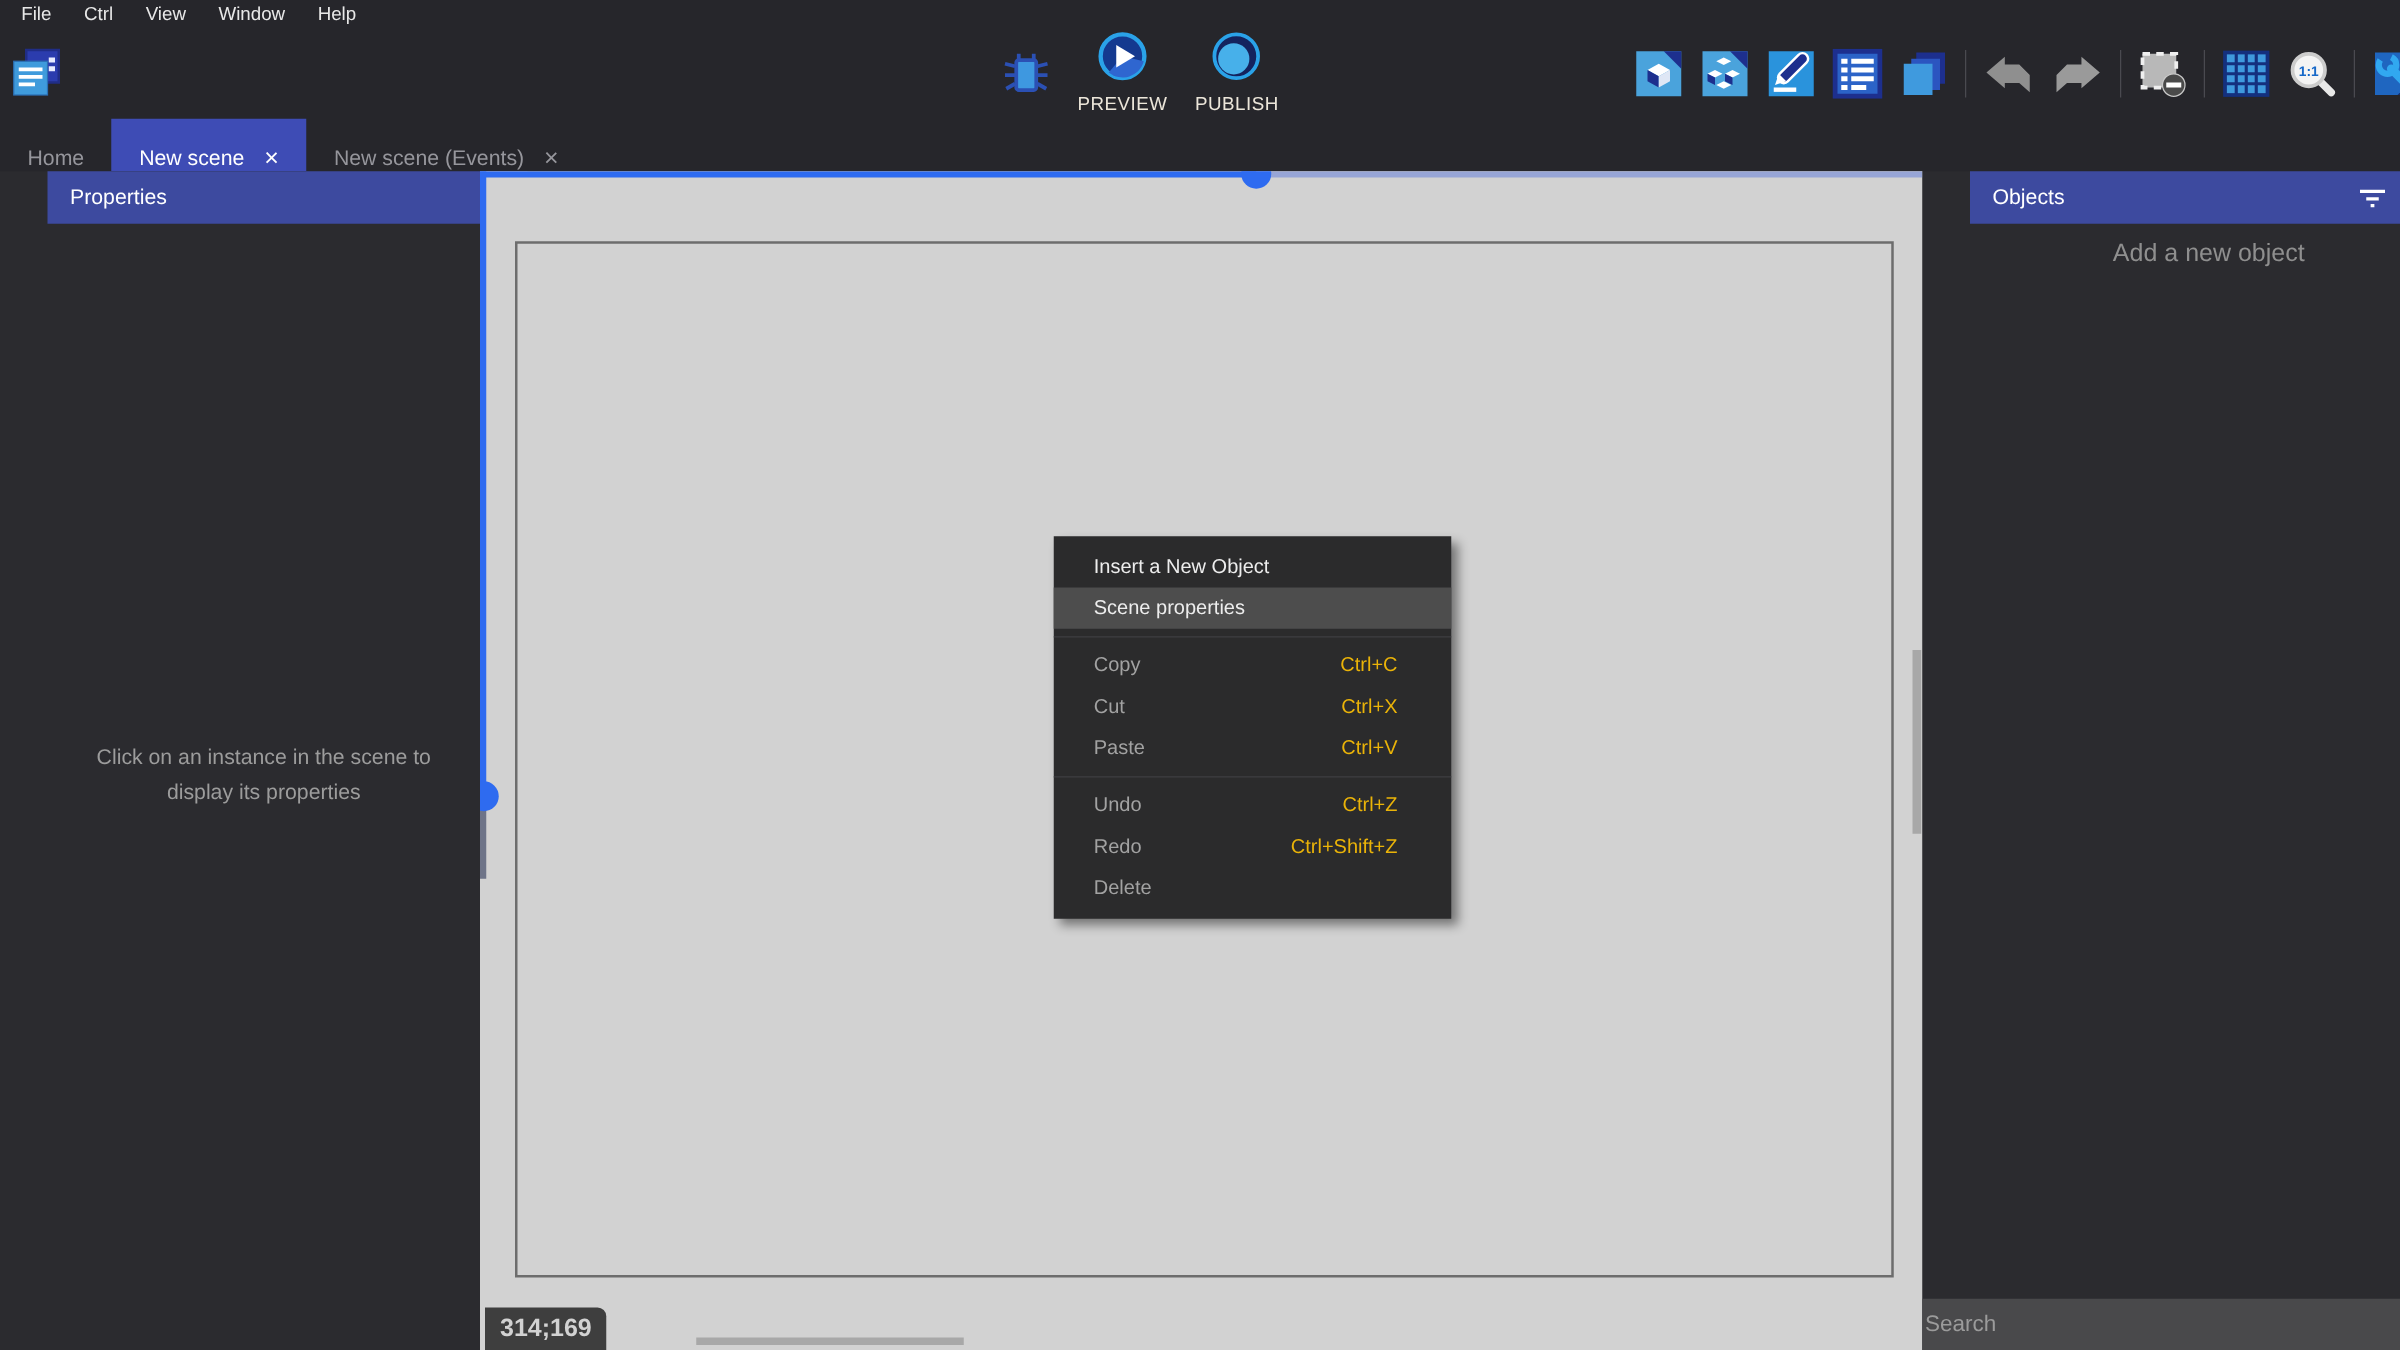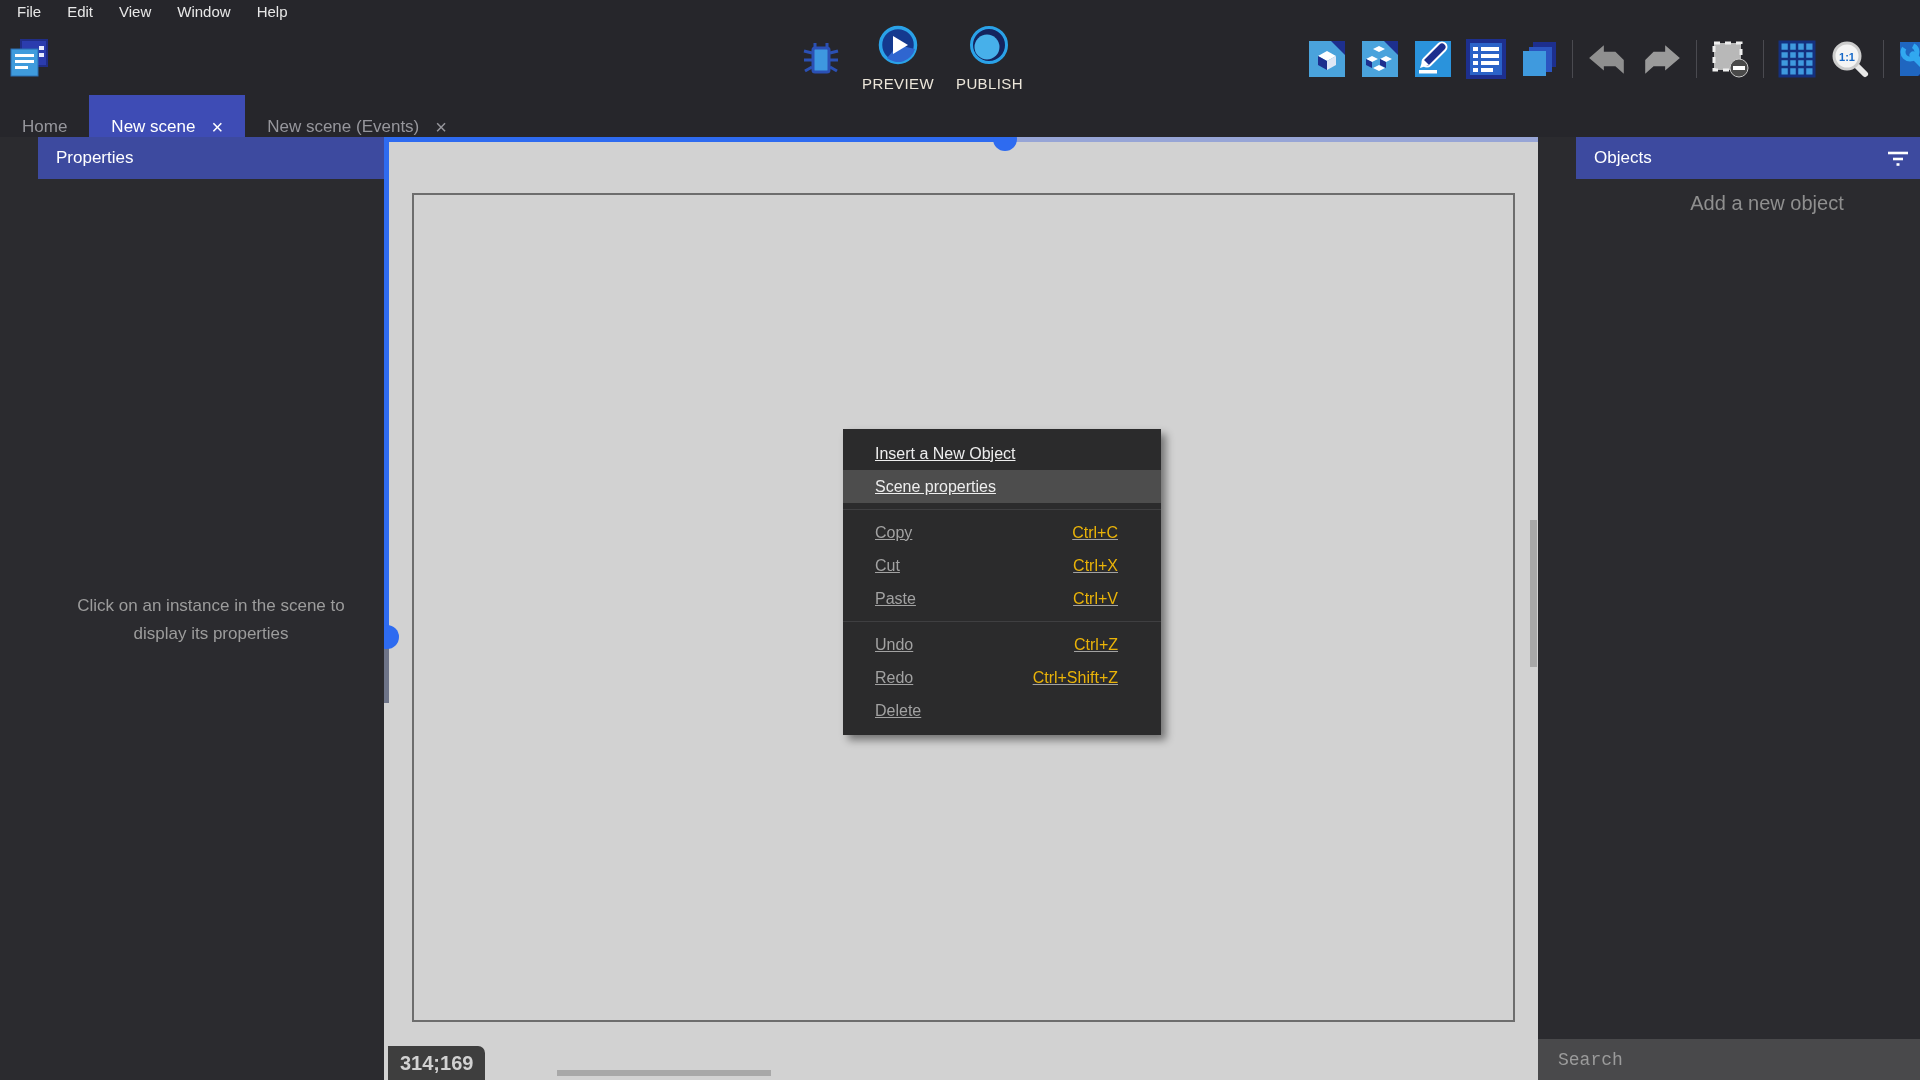--- a/index.html
+++ b/index.html
@@ -35,21 +35,21 @@
   .props .hx{right:18px;}
   .hint{position:absolute;top:455px;left:50%;transform:translateX(-50%);width:300px;text-align:center;
         font-size:17px;line-height:28px;color:#9c9c9c;margin:0;}
   .objs{left:1538px;width:382px;}
   .objs .hx{right:14px;}
   .filter-btn{position:absolute;right:48px;top:12px;background:none;border:none;padding:0;cursor:pointer;}
   .add-row{position:relative;height:46px;}
   .add-label{position:absolute;left:0;right:0;top:13px;text-align:center;font-size:20px;color:#8f8f8f;}
   .plus-btn{position:absolute;right:14px;top:4px;background:none;border:none;color:#f0f0f0;font-size:31px;font-weight:300;line-height:1;cursor:pointer;padding:2px;}
   .search-bar{position:absolute;left:0;bottom:0;width:100%;height:41px;background:#49494b;display:flex;align-items:center;}
-  .search-bar input{flex:1;background:transparent;border:none;outline:none;margin-left:18px;font-size:18px;color:#cccccc;font-family:Liberation Mono, monospace;}
+  .search-bar input{flex:1;background:transparent;border:none;outline:none;font-size:18px;color:#cccccc;font-family:Liberation Sans, sans-serif;}
   .search-bar input::placeholder{color:#9b9b9b;}
   .search-ico{margin:0 16px 0 8px;}
   
   .canvas{position:absolute;left:384px;top:137px;width:1154px;height:1023px;background:var(--canvas-bg,#d2d2d2);overflow:hidden;}
   .scene-rect{position:absolute;left:28px;top:56px;width:1099px;height:825px;border:2px solid #6d6d6d;}
   .hline-a{position:absolute;left:0;top:0;width:621px;height:5px;background:var(--accent-blue,#2e6bf0);}
   .hline-b{position:absolute;left:621px;top:0;right:0;height:5px;background:#97a5d6;}
   .vline-a{position:absolute;left:0;top:0;width:5px;height:500px;background:var(--accent-blue,#2e6bf0);}
   .vline-b{position:absolute;left:0;top:500px;width:5px;height:66px;background:#6e7488;}
   .sdot{position:absolute;width:24px;height:24px;border-radius:50%;background:var(--accent-blue,#2e6bf0);}
@@ -57,34 +57,34 @@
   .sdot.left{left:-9px;top:488px;}
   .thumb-r{position:absolute;left:1146px;top:383px;width:7px;height:147px;background:#a8a8a8;}
   .thumb-b{position:absolute;left:173px;top:933px;width:214px;height:6px;background:#a8a8a8;}
   .coord-badge{position:absolute;left:4px;top:909px;height:34px;padding:0 12px;background:#3e3e3e;
                border-radius:0 7px 0 0;display:flex;align-items:center;
                font-size:20px;font-weight:bold;color:#d2d2d2;}
   
   .context-menu{position:absolute;left:843px;top:429px;width:318px;background:var(--menu-bg,#2b2b2c);
                 padding:8px 0;box-shadow:5px 5px 8px rgba(0,0,0,.45);box-sizing:border-box;}
   .cm-item{height:33px;display:flex;align-items:center;justify-content:space-between;
-           padding:0 43px 0 32px;font-size:16px;color:#a2a2a2;cursor:pointer;text-decoration:underline;}
+           padding:0 43px 0 32px;font-size:16px;color:#a2a2a2;cursor:pointer;}
   .cm-item.emphasis{color:#ededed;}
   .cm-item.highlighted{background:var(--menu-highlight,#4d4d4d);}
   .cm-shortcut{color:#eab308;}
   .menu-sep{border-top:1px solid #3f3f41;margin:6px 0;}
 </style>
 </head>
 <body>
 
 <div class="app">
 
   <div class="menubar">
       <span class="menu-item">File</span>
-      <span class="menu-item">Edit</span>
+      <span class="menu-item">Ctrl</span>
       <span class="menu-item">View</span>
       <span class="menu-item">Window</span>
       <span class="menu-item">Help</span>
     </div>
 
   <div class="toolbar">
     <button class="tbtn project-btn">
       <svg width="42" height="42" viewBox="0 0 42 42">
         <rect x="13" y="4" width="26" height="26" fill="#2b3cae" stroke="#202d86" stroke-width="2"></rect>
         <rect x="31" y="10" width="5" height="4" fill="#e8ecff"></rect>

